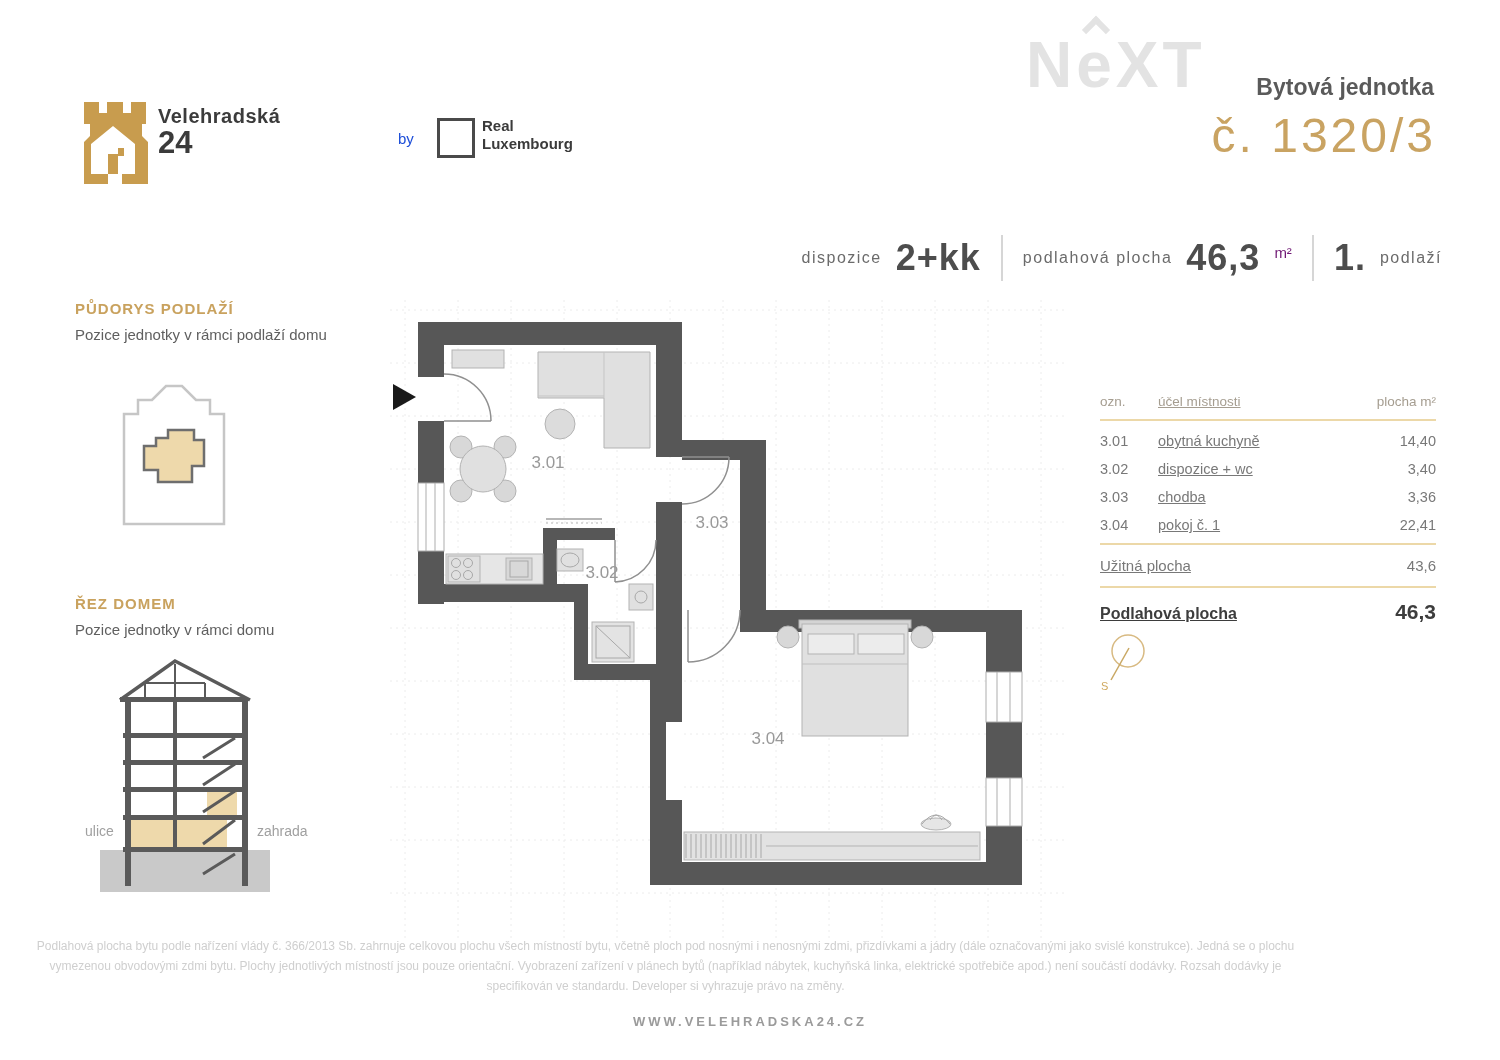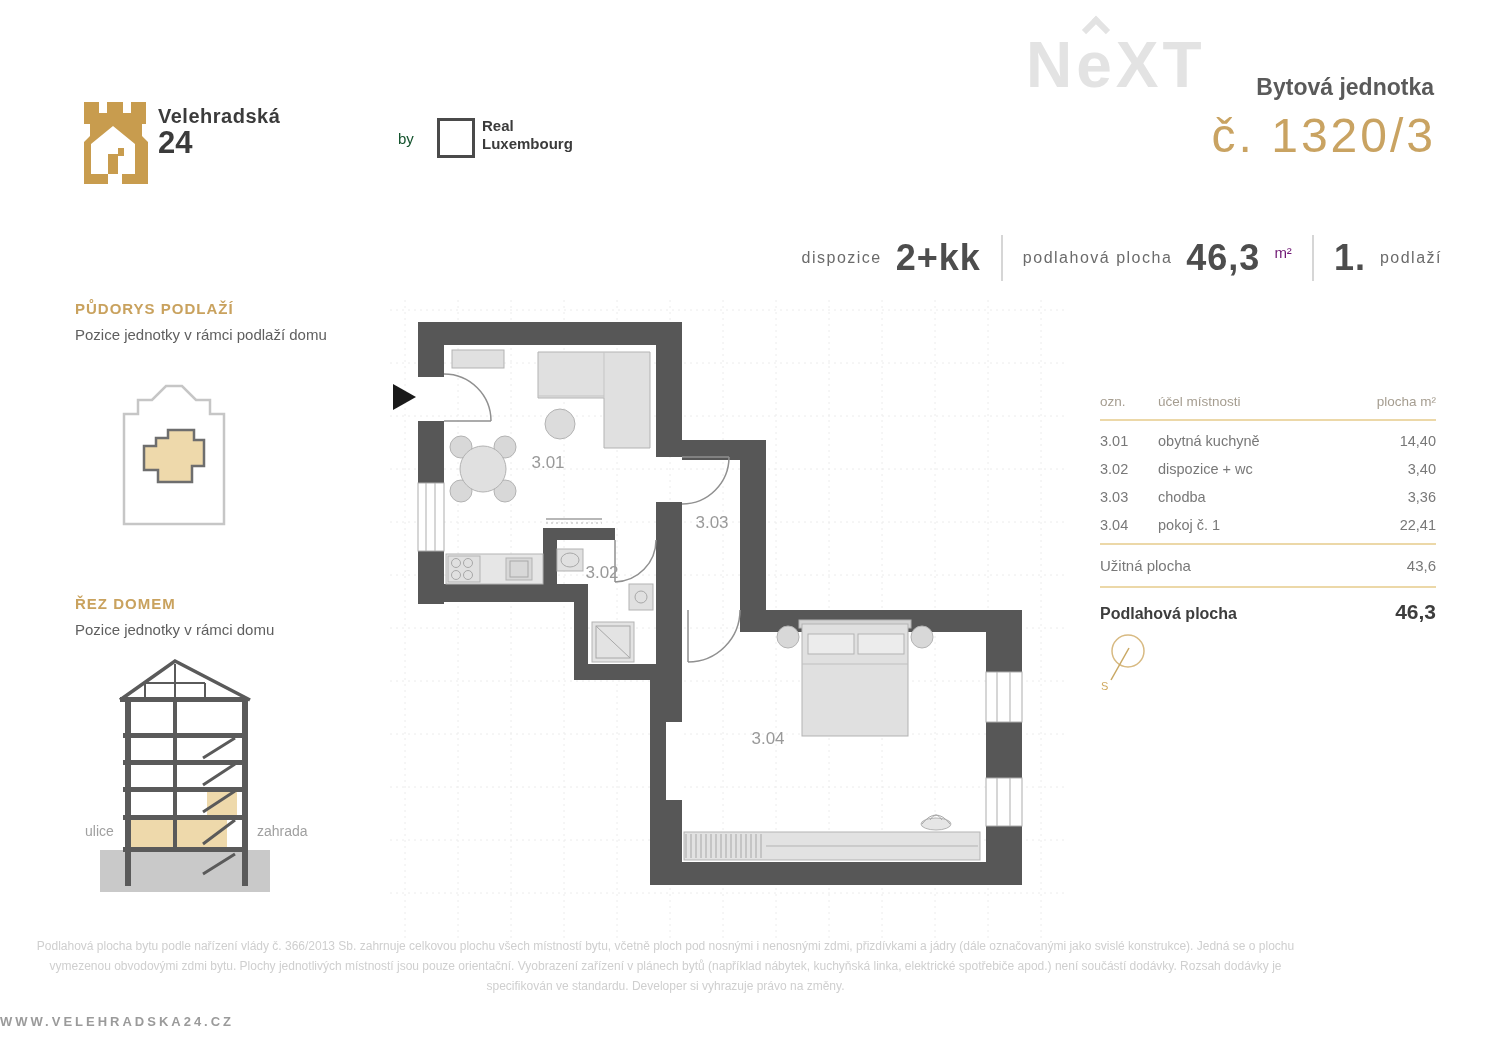--- a/index.html
+++ b/index.html
@@ -4,21 +4,21 @@
 <style>
   html,body{margin:0;padding:0;background:#fff;}
   #canvas{position:relative;width:1500px;height:1060px;background:#ffffff;overflow:hidden;
           font-family:"Liberation Sans", sans-serif;}
   .abs{position:absolute;}
 
   
   .brand-name{position:absolute;left:158px;top:106px;color:#3b3b3b;font-weight:800;line-height:1.05;}
   .brand-name .l1{font-size:20px;letter-spacing:.5px;display:block;}
   .brand-name .l2{font-size:31px;display:block;}
-  .by-label{position:absolute;left:398px;top:130px;font-size:15px;color:#14532d;}
+  .by-label{position:absolute;left:398px;top:130px;font-size:15px;color:#1d4ed8;}
   .rl-square{position:absolute;left:437px;top:118px;width:32px;height:34px;border:3px solid #4a4a4a;}
   .rl-text{position:absolute;left:482px;top:117px;color:#3b3b3b;font-weight:800;font-size:15px;line-height:18px;}
 
   
   .next-logo{position:absolute;left:1026px;top:28px;color:#e3e3e3;font-weight:800;font-size:64px;letter-spacing:4px;}
   .next-e{position:relative;display:inline-block;}
   .next-hat{position:absolute;left:50%;top:-8px;width:14px;height:14px;border-top:6px solid #e3e3e3;
             border-left:6px solid #e3e3e3;transform:translateX(-50%) rotate(45deg);}
   .unit-label{position:absolute;right:66px;top:74px;font-size:23px;font-weight:600;color:#5a5a5a;text-align:right;}
   .unit-number{position:absolute;right:64px;top:108px;font-size:48px;font-weight:500;color:#c9a362;
@@ -33,31 +33,31 @@
   .spec-div{width:2px;height:46px;background:#d6d6d6;}
 
   
   .side-title{position:absolute;left:75px;font-size:15px;font-weight:700;letter-spacing:1px;color:#c9a25e;}
   .side-sub{position:absolute;left:75px;font-size:15px;color:#5f5f5f;}
 
   
   .rtable{position:absolute;left:1100px;top:388px;width:336px;color:#787878;font-size:14.5px;}
   .trow{display:flex;align-items:baseline;padding:6px 0;}
   .tc-id{width:58px;}
-  .tc-name{flex:1;}
+  .tc-name{flex:1;text-decoration:underline;}
   .tc-area{width:80px;text-align:right;}
   .thead{color:#a59d90;font-size:13.5px;padding-bottom:10px;}
   .trule{border-bottom:2px solid #ecd8a8;}
   .subtotal{padding:12px 0;font-size:15px;}
   .total{padding:12px 0;color:#3d3d3d;font-weight:700;font-size:16px;display:flex;align-items:baseline;}
   .total .tc-area{font-size:21px;}
 
   .disclaimer{position:absolute;left:0;top:936px;width:1331px;text-align:center;color:#cfcfcf;
               font-size:12px;line-height:20px;}
-  .footer{position:absolute;left:0;top:1014px;width:1500px;color:#9b9b9b;
+  .footer{position:absolute;left:0;top:1014px;width:1500px;text-align:center;color:#9b9b9b;
           font-size:13px;letter-spacing:3px;font-weight:600;}
 </style>
 </head>
 <body>
 
 <div id="canvas">
 
   <svg class="abs" style="left:76px;top:98px;" width="74" height="90" viewBox="0 0 74 90">
     <path fill="#c89c4e" fill-rule="evenodd" d="M8,4 h15 v11 h8 V4 h16 v11 h8 V4 h15 v22 h-4 v12 l6,6 v42 H46 V76 h-14 v10 H8 V44 l6,-6 V26 H8 z
          M37,28 L15,46 v30 h44 V46 z"></path>

